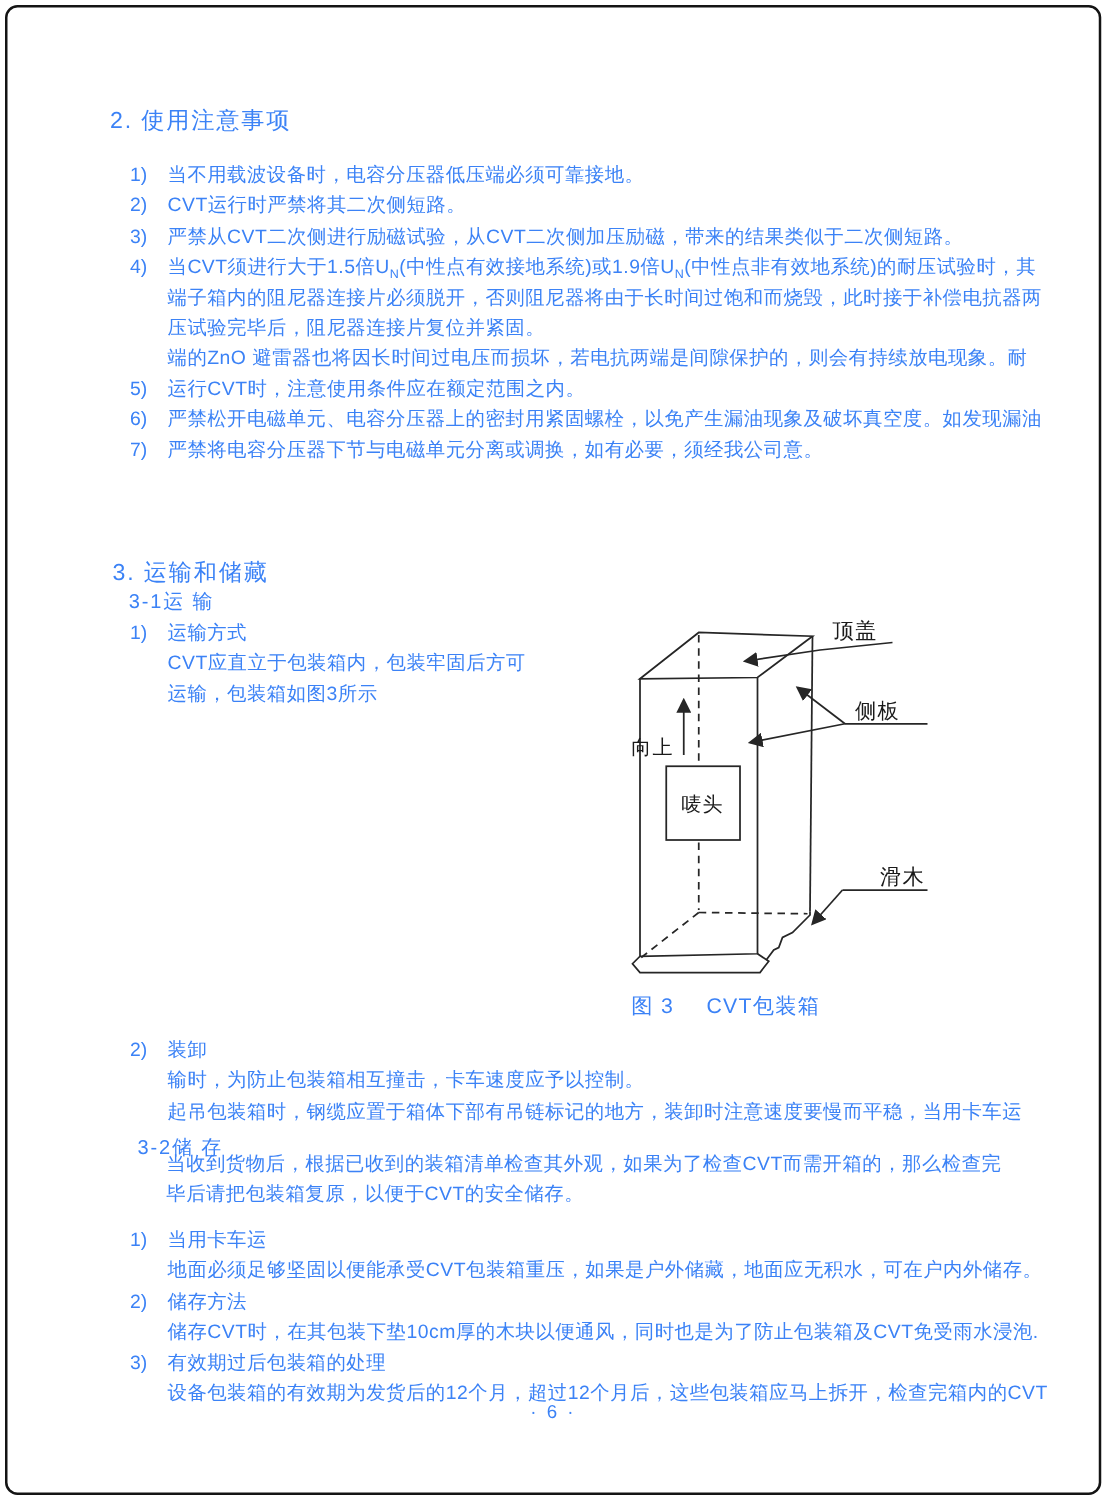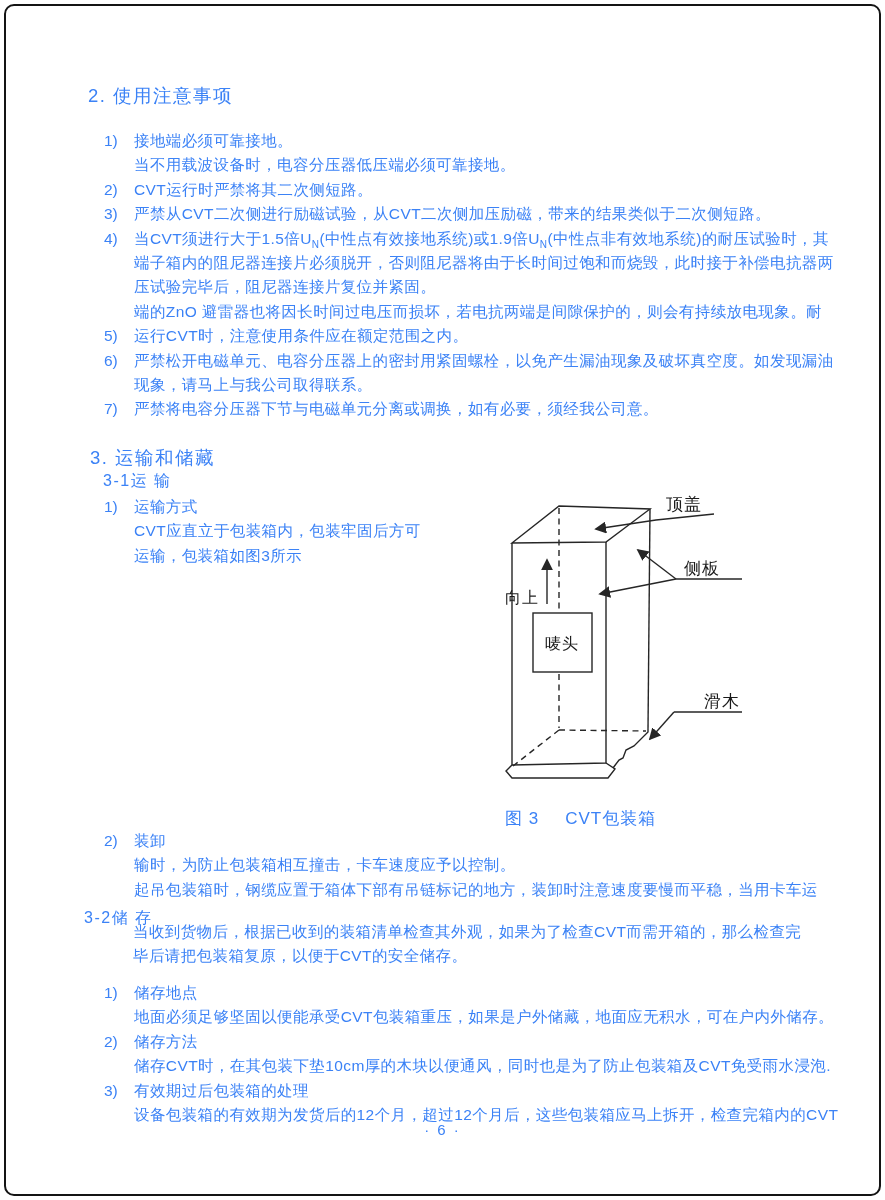--- a/index.html
+++ b/index.html
@@ -9,40 +9,39 @@
     color:#3b82f6;font-size:15.5px;overflow:hidden;
   }
   .frame{position:absolute;inset:4px;border:2.5px solid #141414;border-radius:10px;pointer-events:none;}
   .abs{position:absolute;}
   .h1{font-size:18.5px;letter-spacing:1.5px;white-space:nowrap;}
   .sub{font-size:16px;letter-spacing:1.5px;white-space:nowrap;}
   .line{height:24.4px;line-height:24.4px;white-space:nowrap;letter-spacing:0.4px;}
   .item{display:flex;align-items:flex-start;}
   .num{flex:0 0 30px;width:30px;height:24.4px;line-height:24.4px;}
   sub{font-size:10px;}
-  .caption{font-size:17px;letter-spacing:1px;white-space:nowrap;margin-top:14px;}
+  .caption{font-size:17px;letter-spacing:1px;white-space:nowrap;}
   .caption .gap{display:inline-block;width:26px;}
   .pagenum{position:absolute;top:1121px;left:0;width:885px;text-align:center;font-size:15px;letter-spacing:2px;}
   svg text{font-family:"Liberation Sans","DejaVu Sans",sans-serif;fill:#1a1a1a;}
   svg .ln{stroke:#262626;stroke-width:1.4;fill:none;}
   svg .dash{stroke-dasharray:6 4.5;}
 </style>
 </head>
 <body>
 
 <div class="page">
   <div class="frame"></div>
 
   <div class="abs h1" style="top:83px;left:88px">2. 使用注意事项</div>
 
   <div class="abs" id="usage-items" style="top:129px;left:104px">
       <div class="item">
         <span class="num">1)</span>
         <div>
-          <div class="line">接地端必须可靠接地。</div>
           <div class="line">当不用载波设备时，电容分压器低压端必须可靠接地。</div>
         </div>
       </div>
       <div class="item">
         <span class="num">2)</span>
         <div>
           <div class="line">CVT运行时严禁将其二次侧短路。</div>
         </div>
       </div>
       <div class="item">
@@ -63,21 +62,20 @@
       <div class="item">
         <span class="num">5)</span>
         <div>
           <div class="line">运行CVT时，注意使用条件应在额定范围之内。</div>
         </div>
       </div>
       <div class="item">
         <span class="num">6)</span>
         <div>
           <div class="line">严禁松开电磁单元、电容分压器上的密封用紧固螺栓，以免产生漏油现象及破坏真空度。如发现漏油</div>
-          <div class="line">现象，请马上与我公司取得联系。</div>
         </div>
       </div>
       <div class="item">
         <span class="num">7)</span>
         <div>
           <div class="line">严禁将电容分压器下节与电磁单元分离或调换，如有必要，须经我公司意。</div>
         </div>
       </div>
     </div>
 
@@ -144,32 +142,32 @@
       <div class="item">
         <span class="num">2)</span>
         <div>
           <div class="line">装卸</div>
           <div class="line">输时，为防止包装箱相互撞击，卡车速度应予以控制。</div>
           <div class="line">起吊包装箱时，钢缆应置于箱体下部有吊链标记的地方，装卸时注意速度要慢而平稳，当用卡车运</div>
         </div>
       </div>
     </div>
 
-  <div class="abs sub" style="top:908px;left:84px">3-2储 存</div>
+  <div class="abs sub" style="top:908px;left:110px">3-2储 存</div>
 
   <div class="abs" id="storage-intro" style="top:920px;left:133px">
       <div class="line">当收到货物后，根据已收到的装箱清单检查其外观，如果为了检查CVT而需开箱的，那么检查完</div>
       <div class="line">毕后请把包装箱复原，以便于CVT的安全储存。</div>
     </div>
 
   <div class="abs" id="storage-items" style="top:981px;left:104px">
       <div class="item">
         <span class="num">1)</span>
         <div>
-          <div class="line">储存地点</div>
+          <div class="line">当用卡车运</div>
           <div class="line">地面必须足够坚固以便能承受CVT包装箱重压，如果是户外储藏，地面应无积水，可在户内外储存。</div>
         </div>
       </div>
       <div class="item">
         <span class="num">2)</span>
         <div>
           <div class="line">储存方法</div>
           <div class="line">储存CVT时，在其包装下垫10cm厚的木块以便通风，同时也是为了防止包装箱及CVT免受雨水浸泡.</div>
         </div>
       </div>

